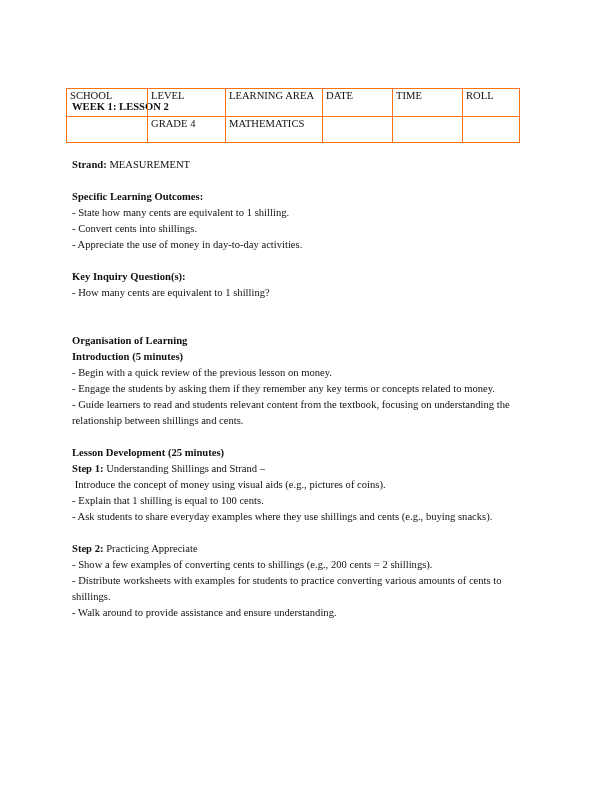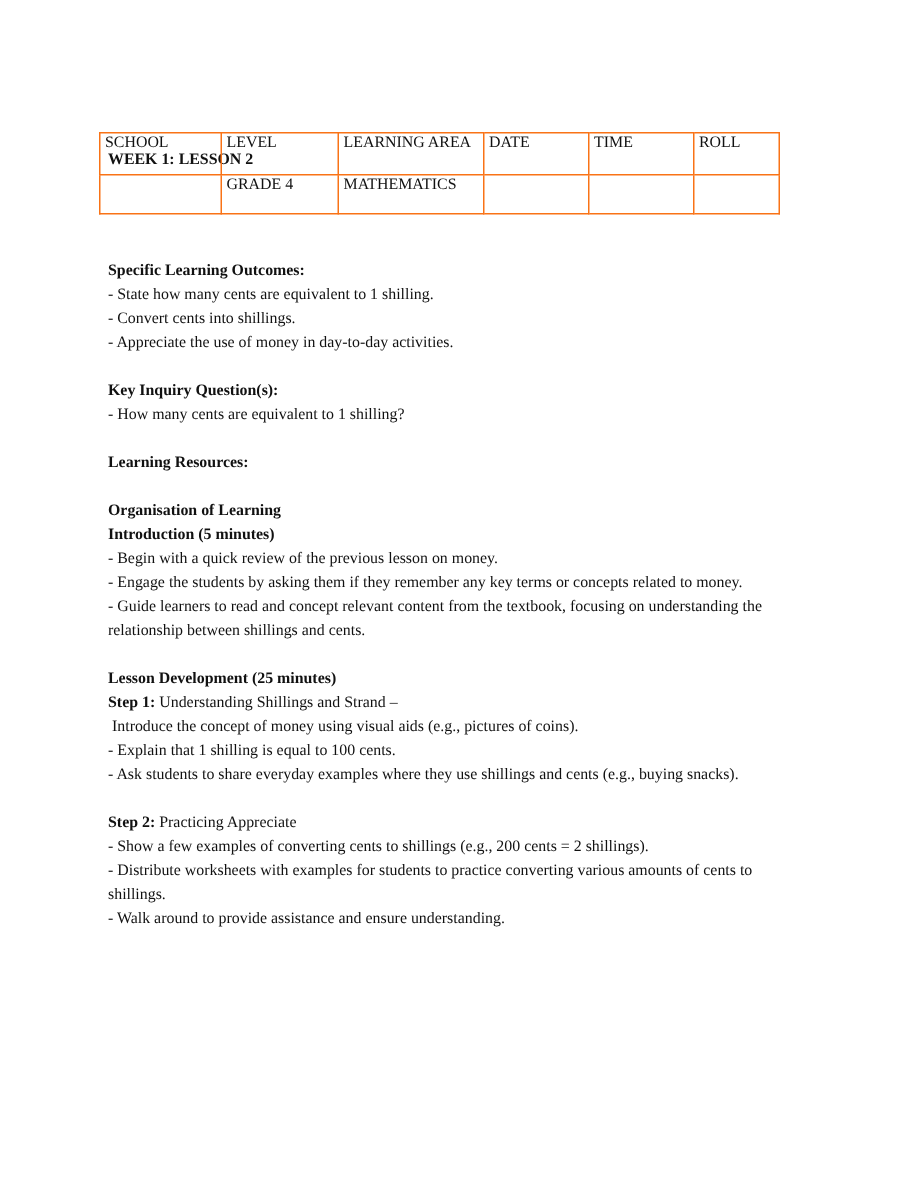--- a/index.html
+++ b/index.html
@@ -39,40 +39,43 @@
       <td>GRADE 4</td>
       <td>MATHEMATICS</td>
       <td></td>
       <td></td>
       <td></td>
     </tr>
   </tbody>
     </table>
 
   <div class="body">
+    <div class="line">
+      <span class="b">Strand:</span>
+      <span>MEASUREMENT</span>
+    </div>
     <div class="gap"></div>
 
     <div class="line b">Specific Learning Outcomes:</div>
     <div class="line">- State how many cents are equivalent to 1 shilling.</div>
     <div class="line">- Convert cents into shillings.</div>
     <div class="line">- Appreciate the use of money in day-to-day activities.</div>
     <div class="gap"></div>
 
     <div class="line b">Key Inquiry Question(s):</div>
     <div class="line">- How many cents are equivalent to 1 shilling?</div>
     <div class="gap"></div>
 
-    <div class="line b">Learning Resources:</div>
     <div class="gap"></div>
 
     <div class="line b">Organisation of Learning</div>
     <div class="line b">Introduction (5 minutes)</div>
     <div class="wrap">- Begin with a quick review of the previous lesson on money.</div>
     <div class="wrap">- Engage the students by asking them if they remember any key terms or concepts related to money.</div>
-    <div class="wrap">- Guide learners to read and concept relevant content from the textbook, focusing on understanding the relationship between shillings and cents.</div>
+    <div class="wrap">- Guide learners to read and students relevant content from the textbook, focusing on understanding the relationship between shillings and cents.</div>
     <div class="gap"></div>
 
     <div class="line b">Lesson Development (25 minutes)</div>
     <div class="line">
       <span class="b">Step 1:</span>
       <span>Understanding Shillings and Strand –</span>
     </div>
     <div class="wrap" style="white-space:pre-wrap"> Introduce the concept of money using visual aids (e.g., pictures of coins).</div>
     <div class="wrap">- Explain that 1 shilling is equal to 100 cents.</div>
     <div class="wrap">- Ask students to share everyday examples where they use shillings and cents (e.g., buying snacks).</div>

